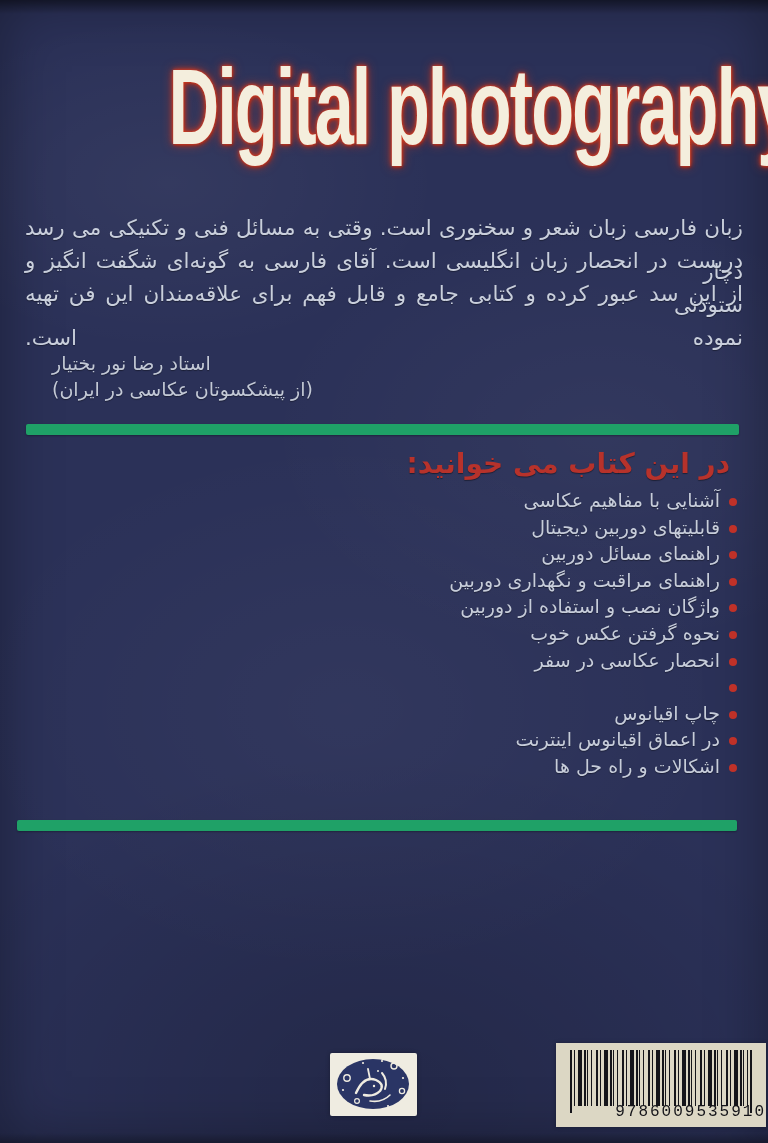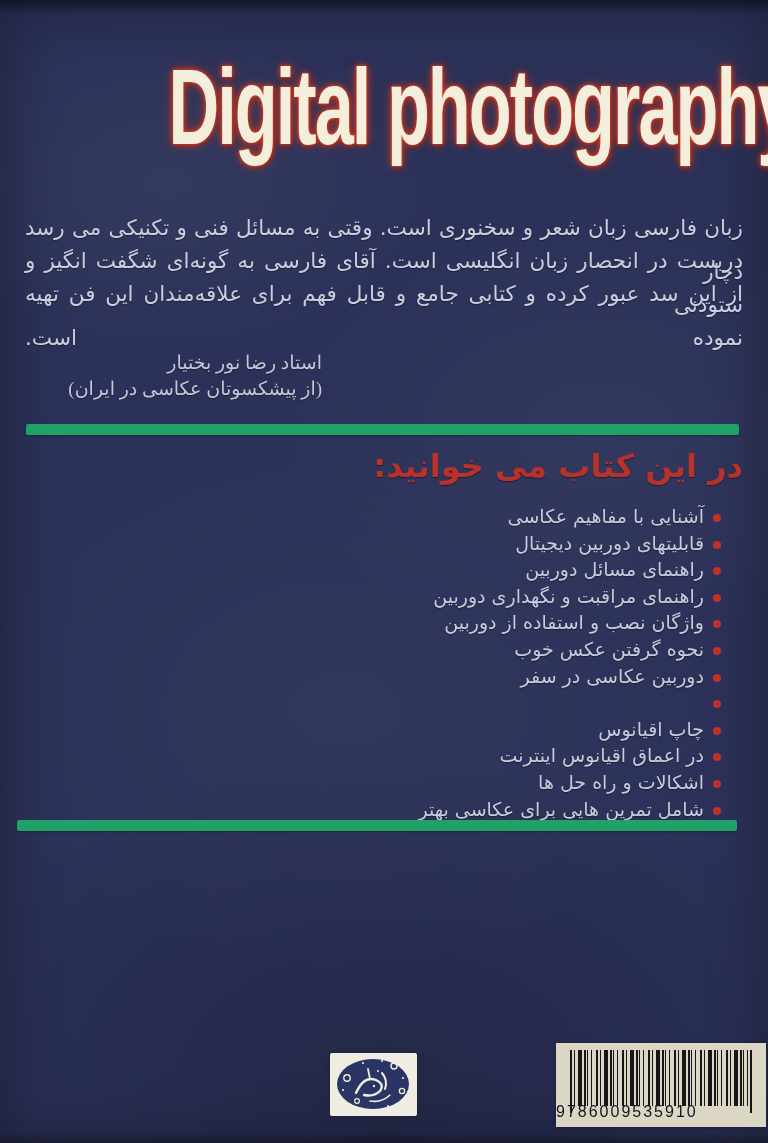--- a/index.html
+++ b/index.html
@@ -44,41 +44,40 @@
     font-size:21.5px;
   }
   .pline{
     height:33px;line-height:44px;
     text-align:justify;
     text-align-last:justify;
     text-shadow:0 1px 1px rgba(0,0,0,.35);
   }
   .attribution{
     position:absolute;top:350px;left:52px;width:270px;
-    direction:rtl;text-align:right;
+    direction:rtl;text-align:left;
     color:#c3c9d6;font-size:19px;line-height:26px;
     text-shadow:0 1px 1px rgba(0,0,0,.35);
-    font-family:Liberation Serif, serif;
   }
   .rule{
     position:absolute;height:11px;border-radius:2px;
     background:#1fa167;
     box-shadow:0 1px 2px rgba(0,0,0,.3);
   }
   .rule-top{top:424px;left:26px;right:29px;}
   .rule-bottom{top:820px;left:17px;right:31px;}
   .toc-heading{
-    position:absolute;top:447px;right:25px;
+    position:absolute;top:447px;right:38px;
     direction:rtl;
-    color:#b7322b;font-weight:bold;font-size:32px;
+    color:#b7322b;font-weight:bold;font-size:28px;
     text-shadow:0 1px 1px rgba(0,0,0,.4);
   }
   .toc{
     position:absolute;top:487px;right:31px;left:40px;
-    margin:16px;padding:0;list-style:none;
+    margin:0;padding:0;list-style:none;
     direction:rtl;text-align:right;
     color:#c7cdda;font-size:19px;
   }
   .toc li{
     height:26.6px;line-height:26.6px;
     text-shadow:0 1px 1px rgba(0,0,0,.35);
   }
   .bullet{
     display:inline-block;width:8px;height:8px;border-radius:50%;
     background:#c03128;margin-left:9px;vertical-align:1px;
@@ -110,22 +109,22 @@
       #15151a 21px,#15151a 22px,
       transparent 22px,transparent 26px);
   }
   .bars::before,.bars::after{
     content:"";position:absolute;top:0;bottom:-7px;width:2px;background:#15151a;
   }
   .bars::before{left:0;}
   .bars::after{right:0;}
   .barcode-number{
     position:absolute;left:0;right:0;top:60px;
-    text-align:left;
-    font-family:Liberation Sans, sans-serif;
+    text-align:right;
+    font-family:Liberation Mono, monospace;
     font-size:16px;letter-spacing:2px;color:#15151a;
   }
 </style>
 </head>
 <body>
 
 <div class="cover">
 
   <div class="title-wrap">
     <span class="title-inner">Digital photography</span>
@@ -146,26 +145,25 @@
 
   <div class="toc-heading">در این کتاب می خوانید:</div>
 
   <ul class="toc">
     <li><span class="bullet"></span><span>آشنایی با مفاهیم عکاسی</span></li>
     <li><span class="bullet"></span><span>قابلیتهای دوربین دیجیتال</span></li>
     <li><span class="bullet"></span><span>راهنمای مسائل دوربین</span></li>
     <li><span class="bullet"></span><span>راهنمای مراقبت و نگهداری دوربین</span></li>
     <li><span class="bullet"></span><span>واژگان نصب و استفاده از دوربین</span></li>
     <li><span class="bullet"></span><span>نحوه گرفتن عکس خوب</span></li>
-    <li><span class="bullet"></span><span>دوربین عکاسی در سفر</span></li>
+    <li><span class="bullet"></span><span>انحصار عکاسی در سفر</span></li>
     <li><span class="bullet"></span></li>
     <li><span class="bullet"></span><span>چاپ اقیانوس</span></li>
     <li><span class="bullet"></span><span>در اعماق اقیانوس اینترنت</span></li>
     <li><span class="bullet"></span><span>اشکالات و راه حل ها</span></li>
-    <li><span class="bullet"></span><span>شامل تمرین هایی برای عکاسی بهتر</span></li>
   </ul>
 
   <div class="rule rule-bottom"></div>
 
   <div class="logo-card">
     <svg width="87" height="63" viewBox="0 0 87 63" aria-hidden="true">
       <ellipse cx="43" cy="31" rx="36" ry="25" fill="#2a3565"></ellipse>
       <circle cx="17" cy="25" r="3.2" fill="none" stroke="#efece1" stroke-width="1.4"></circle>
       <circle cx="64" cy="13" r="3" fill="none" stroke="#efece1" stroke-width="1.4"></circle>
       <circle cx="72" cy="38" r="2.6" fill="none" stroke="#efece1" stroke-width="1.3"></circle>

